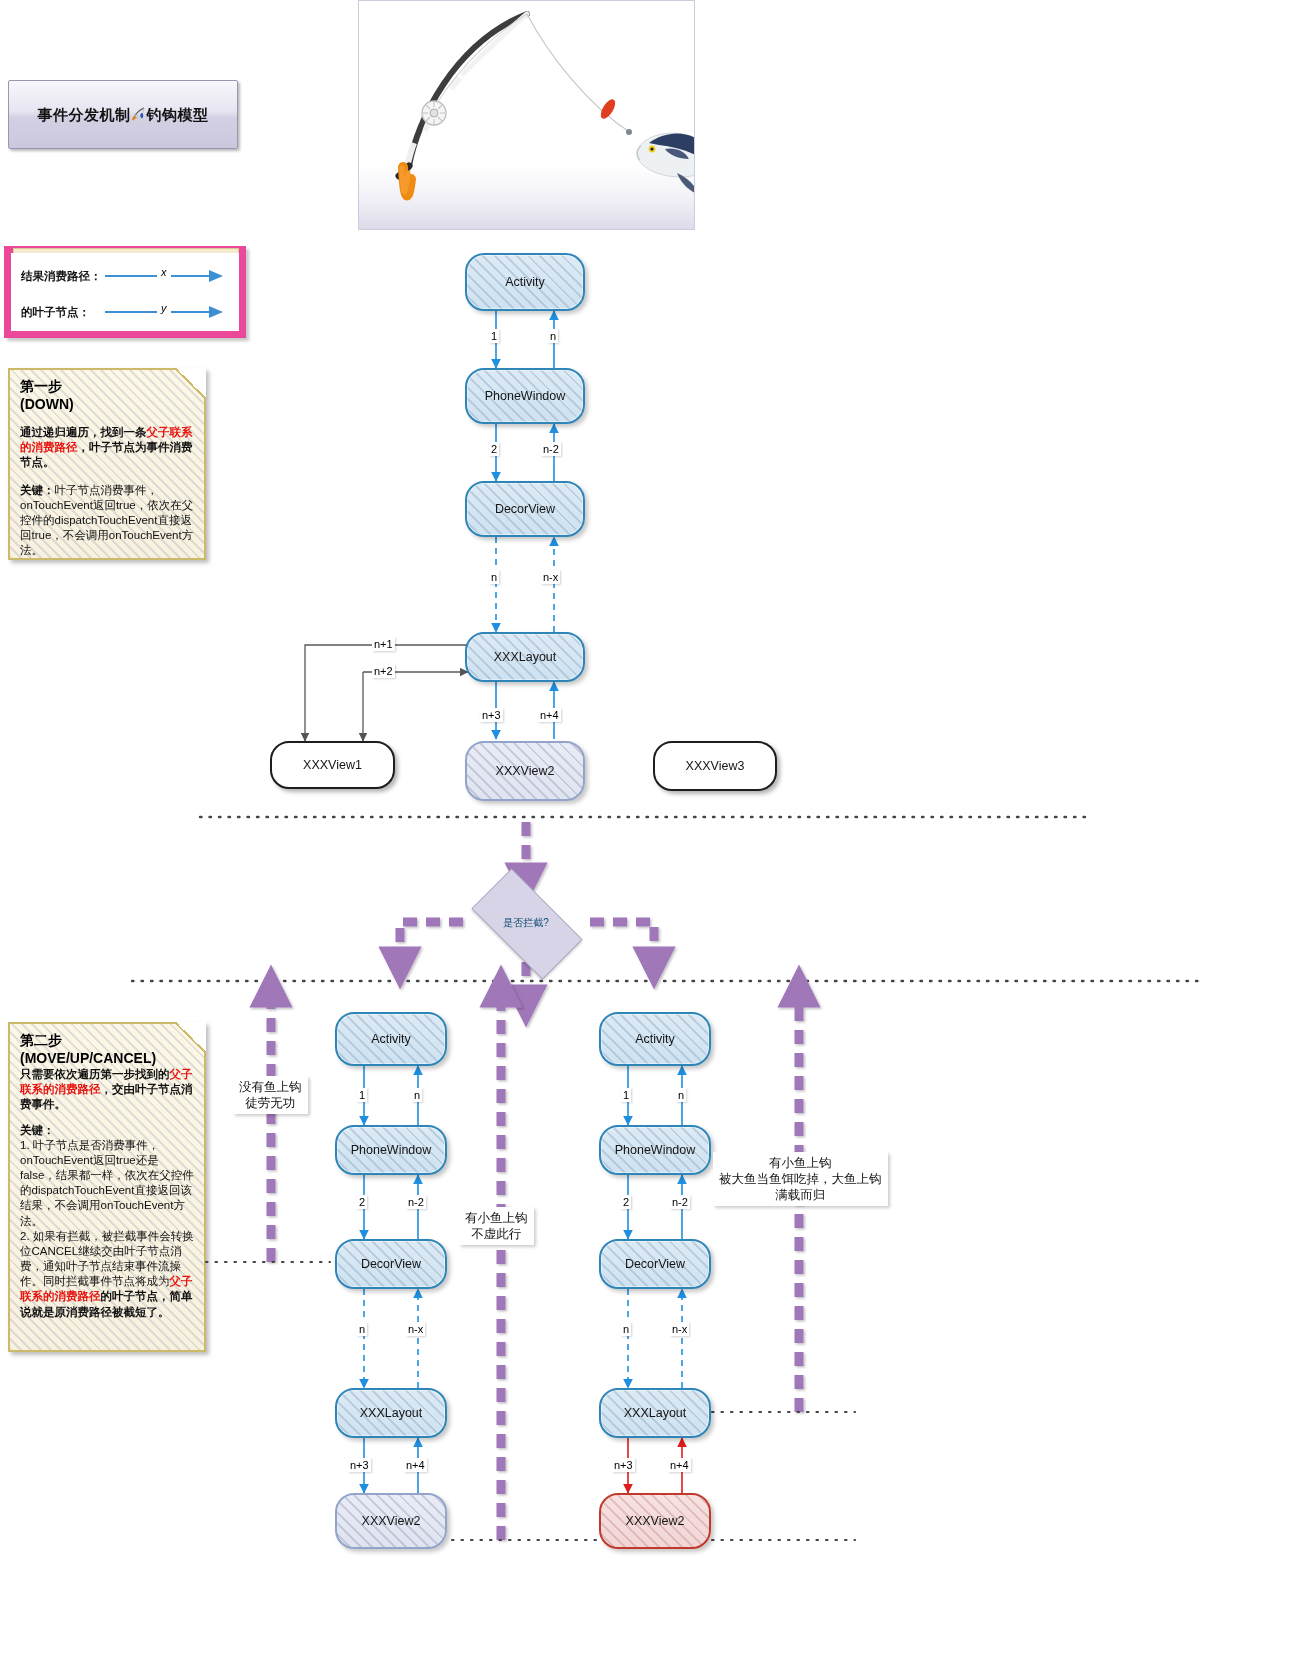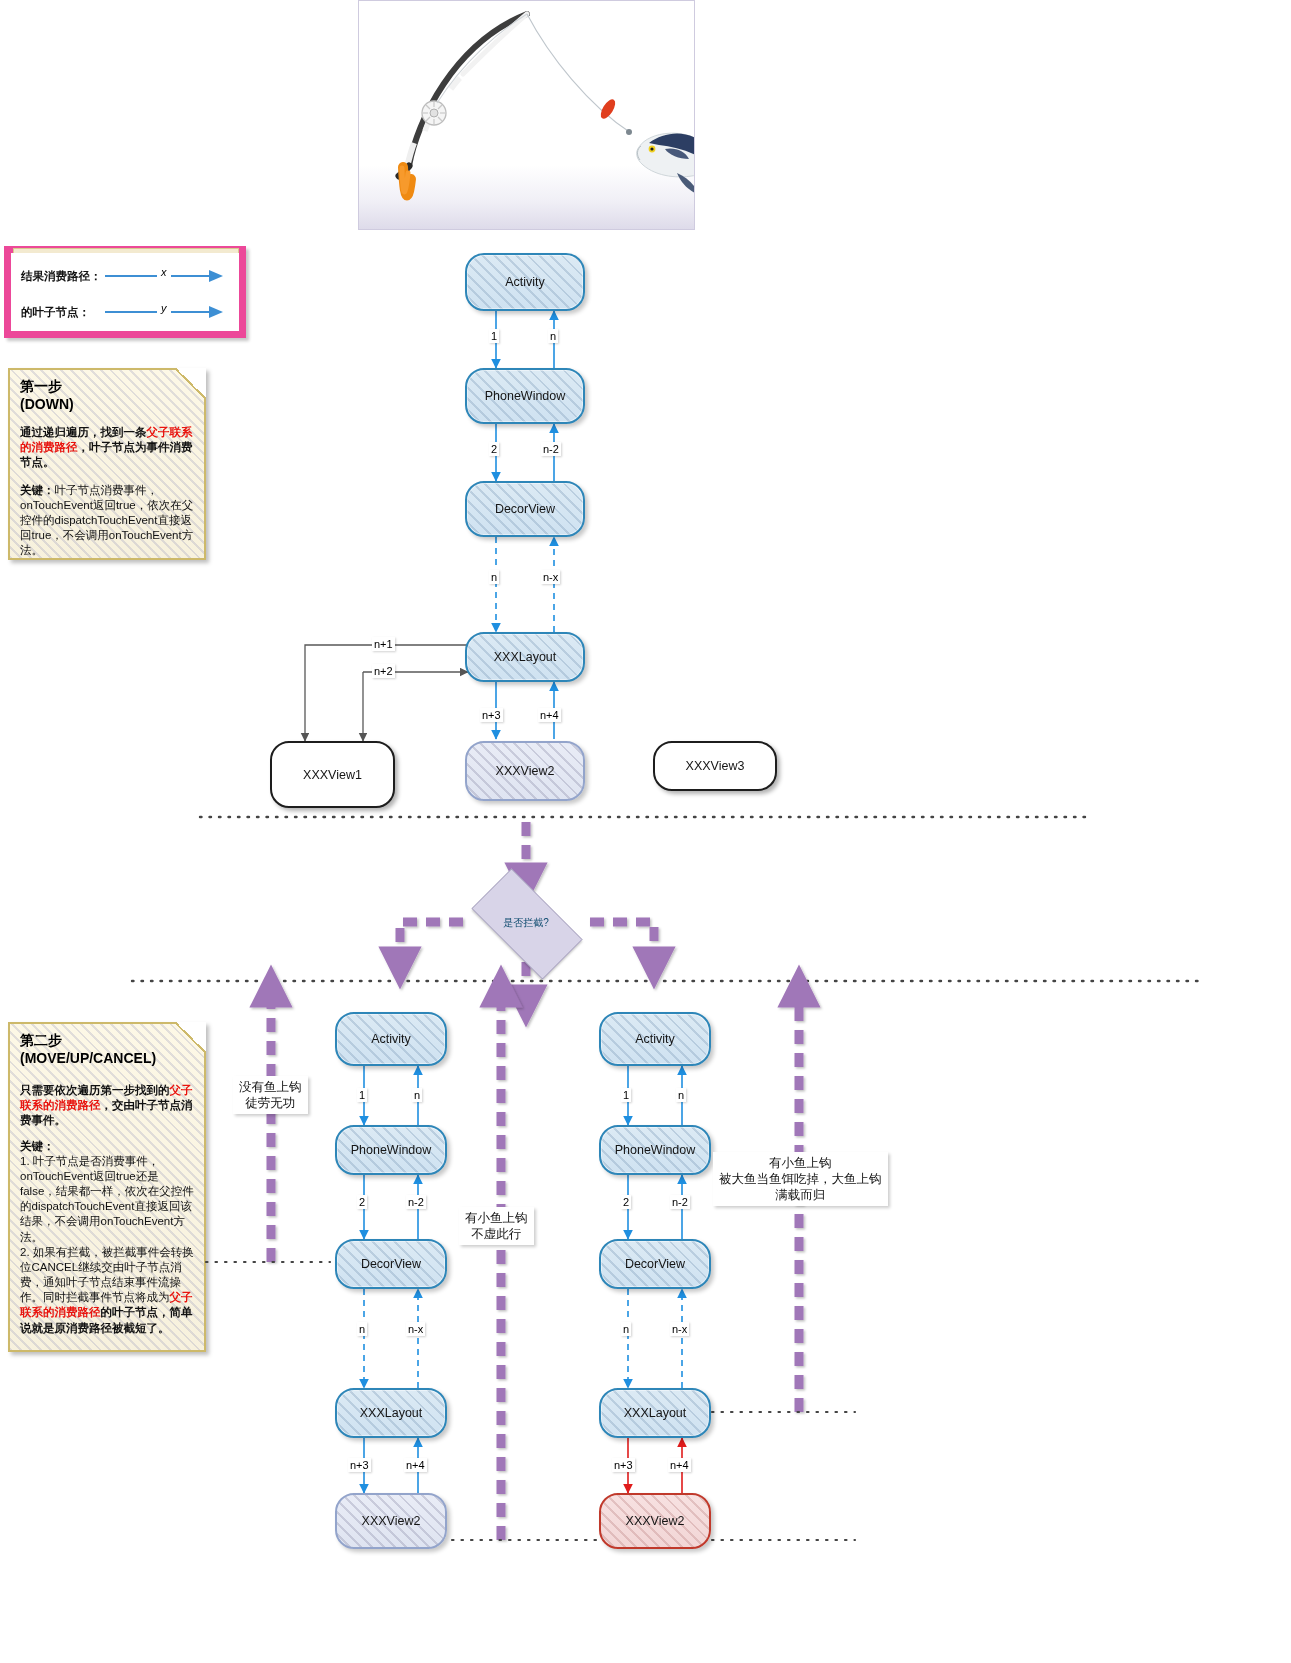--- a/index.html
+++ b/index.html
@@ -87,20 +87,29 @@
   .elbl{position:absolute;background:#ffffff;font-size:11px;color:#000;padding:0 2px;
     box-shadow:1px 1px 2px rgba(0,0,0,.18);white-space:nowrap;line-height:14px;}
   .tbox{position:absolute;background:#ffffff;font-size:12.5px;color:#111;
     box-shadow:2px 2px 3px rgba(0,0,0,.20);text-align:center;line-height:1.28;padding:3px 6px;white-space:nowrap;}
 </style>
 </head>
 <body>
 
 <div class="canvas">
 
+  <div class="title-banner">
+    <span><span>事件分发机制</span><span class="title-rod"><svg width="16" height="16" viewBox="0 0 16 16">
+            <path d="M2 13 C4 9 8 4 13 2" stroke="#555" stroke-width="1.2" fill="none"></path>
+            <path d="M13 2 L11 9" stroke="#9bb" stroke-width=".7" fill="none"></path>
+            <ellipse cx="10.8" cy="9.6" rx="1.5" ry="2.6" fill="#2a56a8"></ellipse>
+            <circle cx="5" cy="10.5" r="1.6" fill="#ddd" stroke="#999" stroke-width=".5"></circle>
+            <path d="M2.2 13.4 L4.2 11" stroke="#e8860a" stroke-width="2.1" stroke-linecap="round"></path>
+          </svg></span><span>钓钩模型</span></span>
+  </div>
 
   <div class="fish-panel">
     <svg width="335" height="228" viewBox="0 0 335 228">
       <path d="M50 165 C58 120 95 42 168 13" stroke="#3d3d3d" stroke-width="6" fill="none" stroke-linecap="round"></path>
       <path d="M104 73 C131 46 150 28 168 13" stroke="#f2f2f2" stroke-width="5" fill="none" stroke-linecap="round"></path>
       <path d="M92 88 C95 84 98 80 101 77" stroke="#f2f2f2" stroke-width="5.5" fill="none"></path>
       <path d="M66 130 C68 124 71 117 74 111" stroke="#f2f2f2" stroke-width="5.5" fill="none"></path>
       <path d="M48 166 C50 158 52 150 55 142" stroke="#efefef" stroke-width="6" fill="none"></path>
       <path d="M40 175 C44 172 47 169 50 165" stroke="#2a2a2a" stroke-width="7" fill="none" stroke-linecap="round"></path>
       <path d="M45 176 C43 190 40 205 44 167" stroke="#ef8a12" stroke-width="0" fill="none"></path>
@@ -168,21 +177,21 @@
       <span>关键：</span><span class="pl">叶子节点消费事件，onTouchEvent返回true，依次在父控件的dispatchTouchEvent直接返回true，不会调用onTouchEvent方法。</span>
     </div>
   </div>
 
   <div class="note" id="note2">
     <div class="fold"></div>
     <h3>
       <span>第二步</span><br>
       <span>(MOVE/UP/CANCEL)</span>
     </h3>
-    <div class="body" style="margin-top:16px">
+    <div class="body" style="margin-top:0">
       <span>只需要依次遍历第一步找到的</span><span class="hl">父子联系的消费路径</span><span>，交由叶子节点消费事件。</span>
     </div>
     <div class="body" style="margin-top:10px">
       <span>关键：</span><br>
       <span class="pl">1. 叶子节点是否消费事件，onTouchEvent返回true还是false，结果都一样，依次在父控件的dispatchTouchEvent直接返回该结果，不会调用onTouchEvent方法。</span><br>
       <span class="pl">2. 如果有拦截，被拦截事件会转换位CANCEL继续交由叶子节点消费，通知叶子节点结束事件流操作。同时拦截事件节点将成为</span><span class="hl">父子联系的消费路径</span><span>的叶子节点，简单说就是原消费路径被截短了。</span>
     </div>
   </div>
 
   <svg class="layer">
@@ -288,21 +297,21 @@
     </div>
   <div class="node blue" style="left:465px;top:368px;width:120px;height:56px">
       <span class="cap">PhoneWindow</span>
     </div>
   <div class="node blue" style="left:465px;top:481px;width:120px;height:56px">
       <span class="cap">DecorView</span>
     </div>
   <div class="node blue" style="left:465px;top:632px;width:120px;height:50px">
       <span class="cap">XXXLayout</span>
     </div>
-  <div class="node white" style="left:270px;top:741px;width:125px;height:67px">
+  <div class="node white" style="left:270px;top:741px;width:125px;height:48px">
       <span class="cap">XXXView1</span>
     </div>
   <div class="node grey" style="left:465px;top:741px;width:120px;height:60px">
       <span class="cap">XXXView2</span>
     </div>
   <div class="node white" style="left:653px;top:741px;width:124px;height:50px">
       <span class="cap">XXXView3</span>
     </div>
 
   <div class="elbl" style="left:489px;top:329px">1</div>

